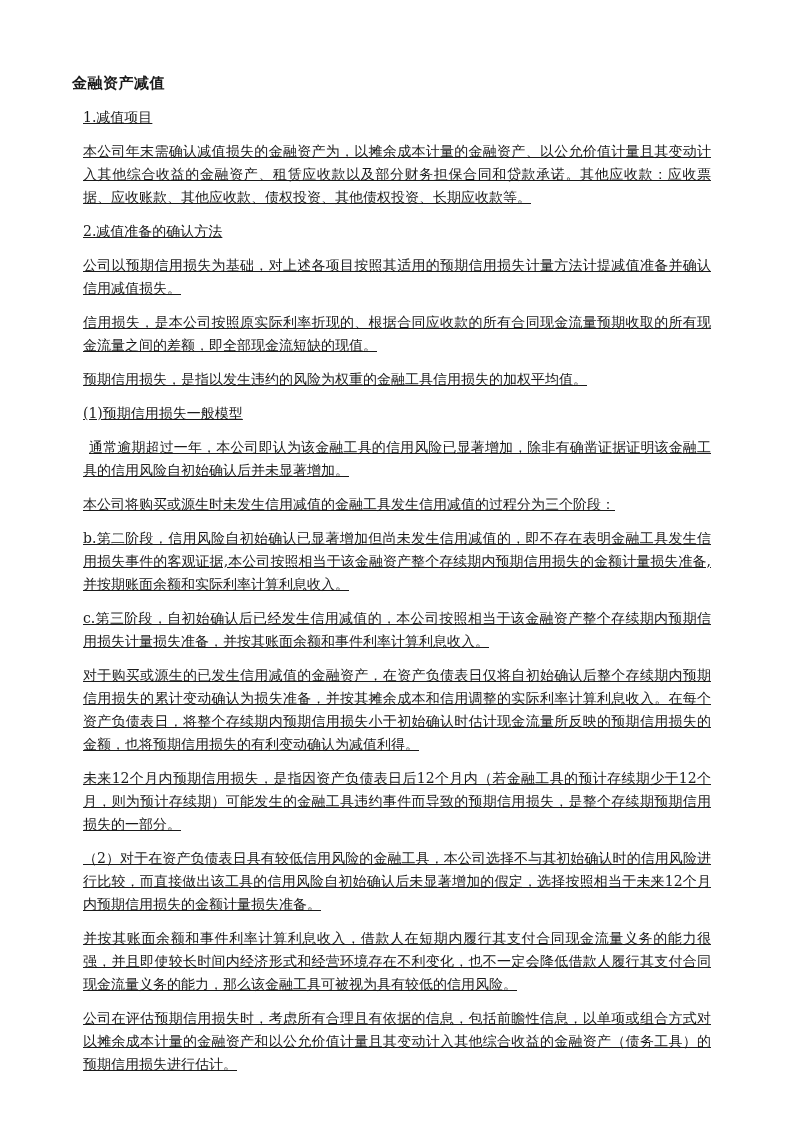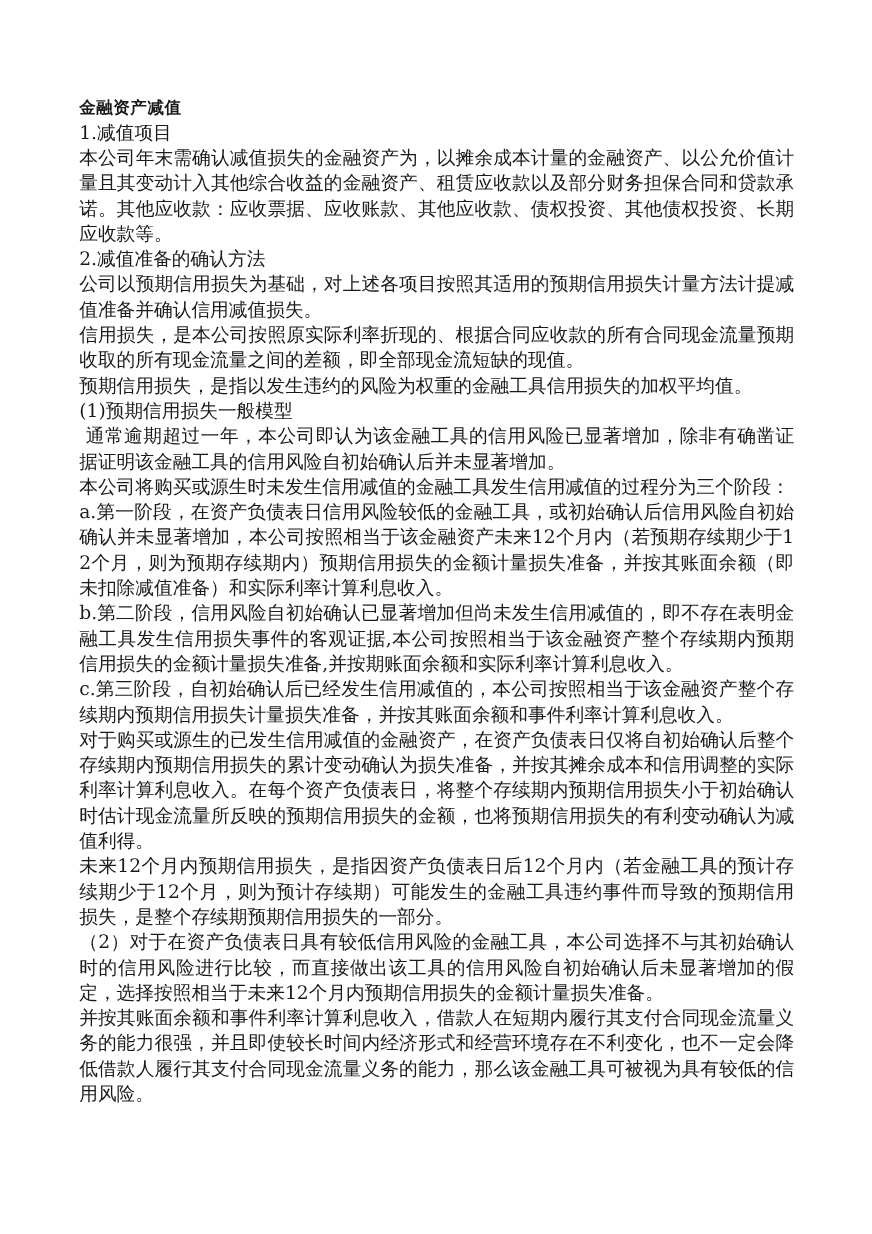--- a/index.html
+++ b/index.html
@@ -12,57 +12,58 @@
     width: 793px;
     height: 1122px;
     background: #ffffff;
     overflow: hidden;
     font-family: "DejaVu Serif", "Liberation Serif", serif;
     color: #1a1a1a;
   }
   .content {
     position: absolute;
     left: 72px;
-    top: 87px;
+    top: 72px;
     width: 650px;
   }
   .heading {
     font-size: 15px;
     font-weight: bold;
     line-height: 23px;
     margin: 0;
     letter-spacing: 0.5px;
   }
   .para {
-    font-size: 17px;
+    font-size: 14px;
     line-height: 23px;
-    margin: 0;
+    margin: 11px;
     text-align: justify;
     word-break: break-all;
+    text-decoration: underline;
   }
   .para.indent {
     text-indent: 6px;
   }
 </style>
 </head>
 <body>
 
 <div class="page">
   <div class="content">
     <h1 class="heading">金融资产减值</h1>
     <p class="para">1.减值项目</p>
     <p class="para">本公司年末需确认减值损失的金融资产为，以摊余成本计量的金融资产、以公允价值计量且其变动计入其他综合收益的金融资产、租赁应收款以及部分财务担保合同和贷款承诺。其他应收款：应收票据、应收账款、其他应收款、债权投资、其他债权投资、长期应收款等。</p>
     <p class="para">2.减值准备的确认方法</p>
     <p class="para">公司以预期信用损失为基础，对上述各项目按照其适用的预期信用损失计量方法计提减值准备并确认信用减值损失。</p>
     <p class="para">信用损失，是本公司按照原实际利率折现的、根据合同应收款的所有合同现金流量预期收取的所有现金流量之间的差额，即全部现金流短缺的现值。</p>
     <p class="para">预期信用损失，是指以发生违约的风险为权重的金融工具信用损失的加权平均值。</p>
     <p class="para">(1)预期信用损失一般模型</p>
     <p class="para indent">通常逾期超过一年，本公司即认为该金融工具的信用风险已显著增加，除非有确凿证据证明该金融工具的信用风险自初始确认后并未显著增加。</p>
     <p class="para">本公司将购买或源生时未发生信用减值的金融工具发生信用减值的过程分为三个阶段：</p>
-    <p class="para">a.第一阶段，在资产负债表日信用风险较低的金融工具，或初始确认后信用风险自初始确认并未显著增加，本公司按照相当于该金融资产未来12个月内（若预期存续期少于12个月，则为预期存续期内）预期信用损失的金额计量损失准备，并按其账面余额（即未扣除减值准备）和实际利率计算利息收入。</p>
     <p class="para">b.第二阶段，信用风险自初始确认已显著增加但尚未发生信用减值的，即不存在表明金融工具发生信用损失事件的客观证据,本公司按照相当于该金融资产整个存续期内预期信用损失的金额计量损失准备,并按期账面余额和实际利率计算利息收入。</p>
     <p class="para">c.第三阶段，自初始确认后已经发生信用减值的，本公司按照相当于该金融资产整个存续期内预期信用损失计量损失准备，并按其账面余额和事件利率计算利息收入。</p>
     <p class="para">对于购买或源生的已发生信用减值的金融资产，在资产负债表日仅将自初始确认后整个存续期内预期信用损失的累计变动确认为损失准备，并按其摊余成本和信用调整的实际利率计算利息收入。在每个资产负债表日，将整个存续期内预期信用损失小于初始确认时估计现金流量所反映的预期信用损失的金额，也将预期信用损失的有利变动确认为减值利得。</p>
     <p class="para">未来12个月内预期信用损失，是指因资产负债表日后12个月内（若金融工具的预计存续期少于12个月，则为预计存续期）可能发生的金融工具违约事件而导致的预期信用损失，是整个存续期预期信用损失的一部分。</p>
     <p class="para">（2）对于在资产负债表日具有较低信用风险的金融工具，本公司选择不与其初始确认时的信用风险进行比较，而直接做出该工具的信用风险自初始确认后未显著增加的假定，选择按照相当于未来12个月内预期信用损失的金额计量损失准备。</p>
     <p class="para">并按其账面余额和事件利率计算利息收入，借款人在短期内履行其支付合同现金流量义务的能力很强，并且即使较长时间内经济形式和经营环境存在不利变化，也不一定会降低借款人履行其支付合同现金流量义务的能力，那么该金融工具可被视为具有较低的信用风险。</p>
+    <p class="para">公司在评估预期信用损失时，考虑所有合理且有依据的信息，包括前瞻性信息，以单项或组合方式对以摊余成本计量的金融资产和以公允价值计量且其变动计入其他综合收益的金融资产（债务工具）的预期信用损失进行估计。</p>
   </div>
 </div>
 
 </body></html>

